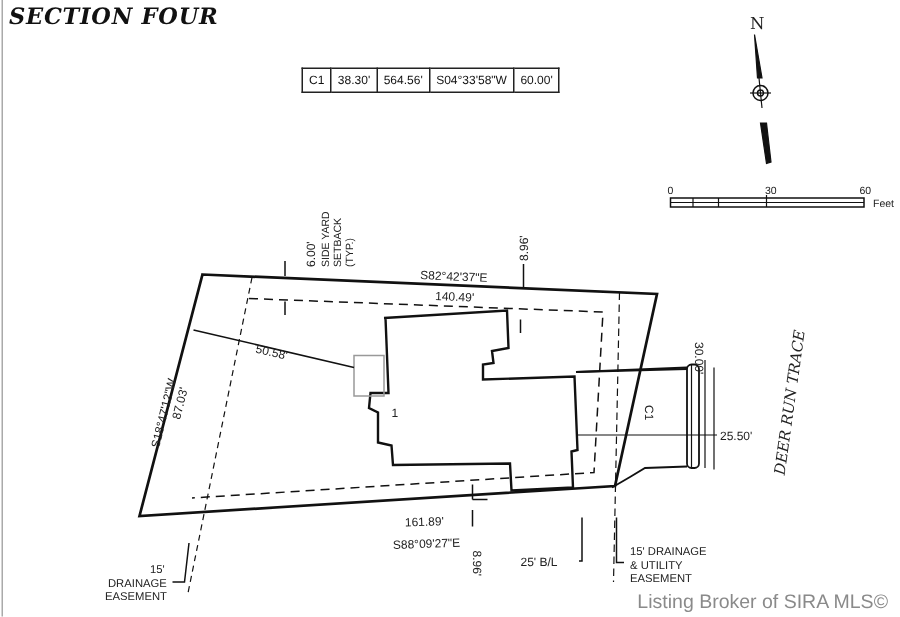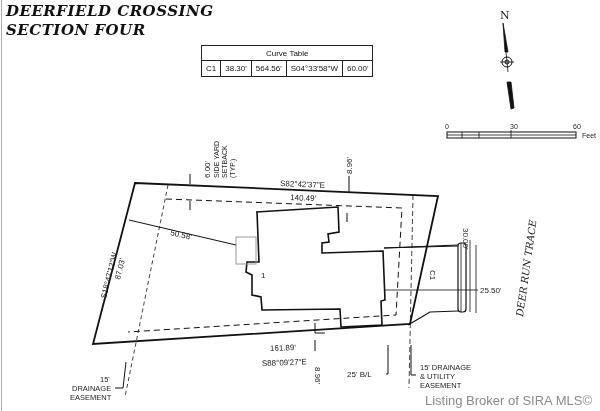--- a/index.html
+++ b/index.html
@@ -11,29 +11,25 @@
   svg { position:absolute; left:0; top:0; }
   .watermark { position:absolute; right:8px; bottom:3px; font-size:13px; color:#8a8a8a; }
   .vert-border { position:absolute; left:1px; top:0; width:1px; height:411px; background:#aaa; }
 </style>
 </head>
 <body>
 
 <div class="vert-border"></div>
 
 <div class="title">
-  <div>DEERFIELD CROSSING</div>
   <div>SECTION FOUR</div>
 </div>
 
 <table class="curve-table">
   <tbody>
-      <tr class="caption-row">
-        <th colspan="5">Curve Table</th>
-      </tr>
   <tr>
     <td>C1</td>
     <td>38.30'</td>
     <td>564.56'</td>
     <td>S04°33'58"W</td>
     <td>60.00'</td>
   </tr>
 </tbody>
   </table>
 

